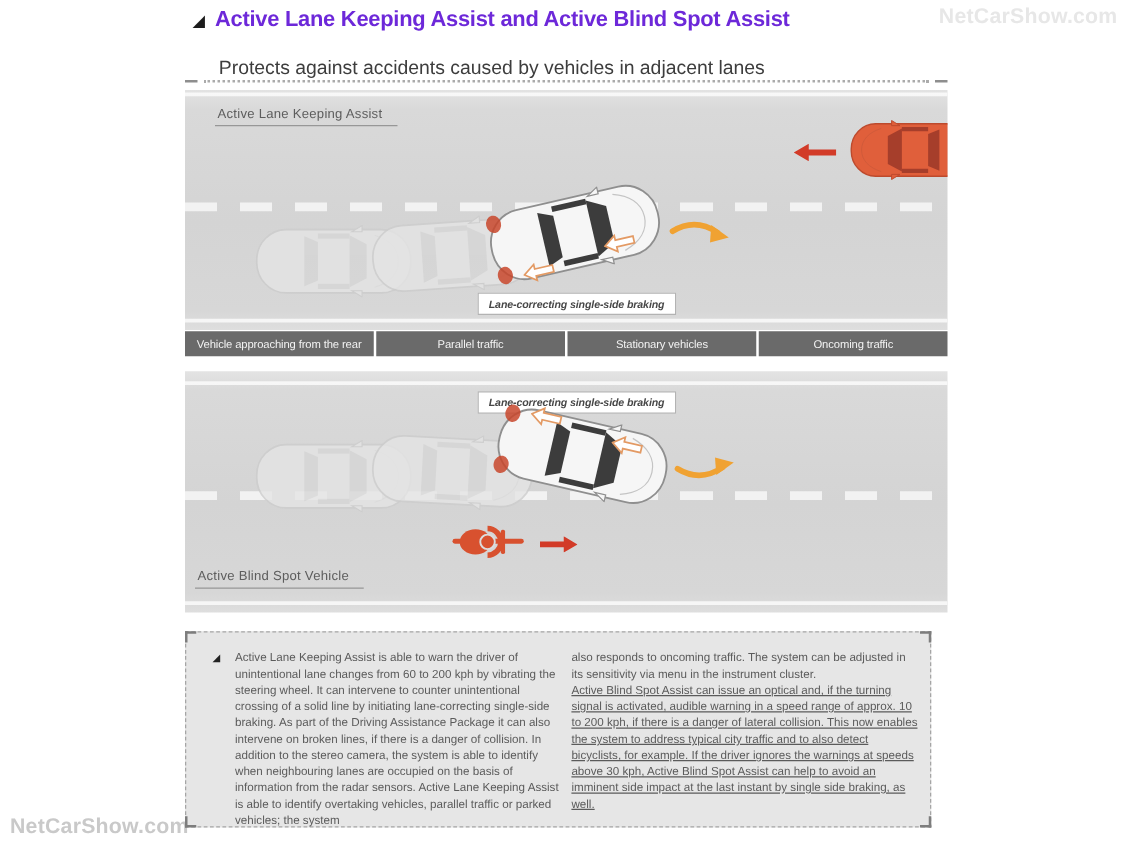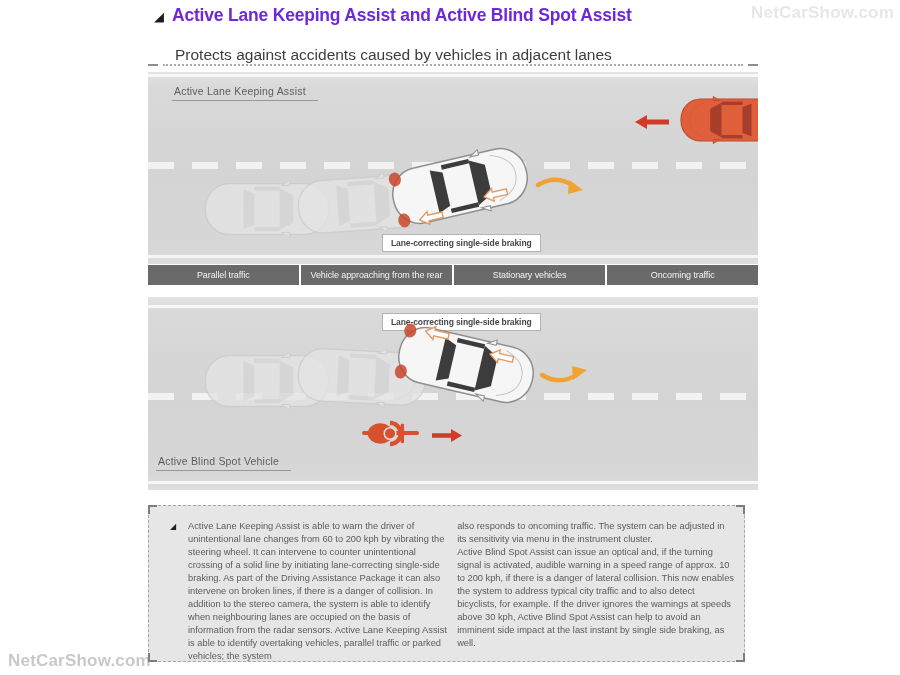--- a/index.html
+++ b/index.html
@@ -41,21 +41,21 @@
   .lane-dashes {
     position:absolute; left:0; right:0; height:6.5px;
     background:repeating-linear-gradient(90deg,#f2f2f2 0 26px, rgba(0,0,0,0) 26px 44px);
   }
   .road-label {
     position:absolute; font-size:10.5px; color:#5d5d5d; letter-spacing:.2px;
     border-bottom:1px solid #979797; padding:0 12px 3px 2px; white-space:nowrap;
   }
   .callout {
     position:absolute; background:#fff; border:1px solid #b3b3b3; color:#474747;
-    font-size:8.5px; font-weight:bold; letter-spacing:-.1px; padding:3px 8px; white-space:nowrap;
+    font-size:8.5px; font-weight:bold; letter-spacing:-.1px; padding:3px 8px; white-space:nowrap;font-style:italic;
   }
 
   
   svg.car { position:absolute; overflow:visible; }
   .car-white { --car-body:#f6f6f6; --car-stroke:#8f8f8f; --car-glass:#3c3c3c; --car-line:#c4c4c4; }
   .car-ghost { --car-body:#e4e4e4; --car-stroke:#cccccc; --car-glass:#d6d6d6; --car-line:#dddddd; opacity:.8; }
   .car-orange { --car-body:#e05f3b; --car-stroke:#bd4a2d; --car-glass:#a63e2b; --car-line:#cf5a3a; }
 
   
   .panel {
@@ -64,21 +64,21 @@
   }
   .corner { position:absolute; width:9px; height:9px; }
   .c-tl { left:-1px; top:-1px; border-left:2px solid #7d7d7d; border-top:2px solid #7d7d7d; }
   .c-tr { right:-1px; top:-1px; border-right:2px solid #7d7d7d; border-top:2px solid #7d7d7d; }
   .c-bl { left:-1px; bottom:-1px; border-left:2px solid #7d7d7d; border-bottom:2px solid #7d7d7d; }
   .c-br { right:-1px; bottom:-1px; border-right:2px solid #7d7d7d; border-bottom:2px solid #7d7d7d; }
   .cols { position:absolute; left:21px; top:14px; right:8px; display:flex; gap:8px; }
   .col { width:283px; font-size:9.3px; line-height:13px; color:#5b5b5b; text-align:left; }
   .col1 { position:relative; padding-left:18px; }
   .fmark { position:absolute; left:0; top:0; font-size:8px; color:#222; }
-  .col2 p + p { margin-top:0; }
+  .col2 p + p { margin-top:0;text-decoration:underline; }
 
   
   .scenarios { left:148px; top:265px; width:610px; height:20px; display:flex; gap:2.5px; }
   .scenario {
     flex:1; background:#6a6a6a; color:#f3f3f3; font-size:9px; letter-spacing:-.1px;
     display:flex; align-items:center; justify-content:center; white-space:nowrap;
   }
 </style>
 </head>
 <body>
@@ -146,22 +146,22 @@
   </svg>
   <svg class="car car-orange" viewBox="0 0 140 64" style="left:528px;top:24px;width:112px;height:48px;transform:scaleX(-1)">
       <use href="#car-top"></use>
     </svg>
 
   <div class="callout" style="left:234px;top:162px">Lane-correcting single-side braking</div>
   <div class="road-label" style="left:24px;top:13px">Active Lane Keeping Assist</div>
 </div>
 
 <div class="abs scenarios">
+  <div class="scenario">Vehicle approaching from the rear</div>
   <div class="scenario">Parallel traffic</div>
-  <div class="scenario">Vehicle approaching from the rear</div>
   <div class="scenario">Stationary vehicles</div>
   <div class="scenario">Oncoming traffic</div>
 </div>
 
 <div class="abs road road2">
   <div class="edge" style="top:8px"></div>
   <div class="edge" style="top:184px"></div>
   <div class="lane-dashes" style="top:96px"></div>
 
   <div class="callout" style="left:234px;top:16px">Lane-correcting single-side braking</div>

